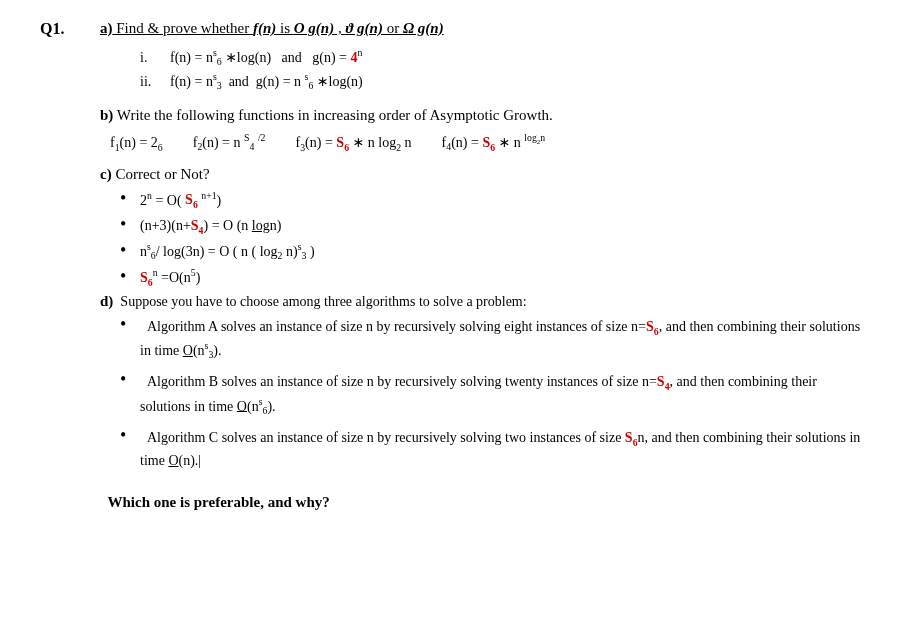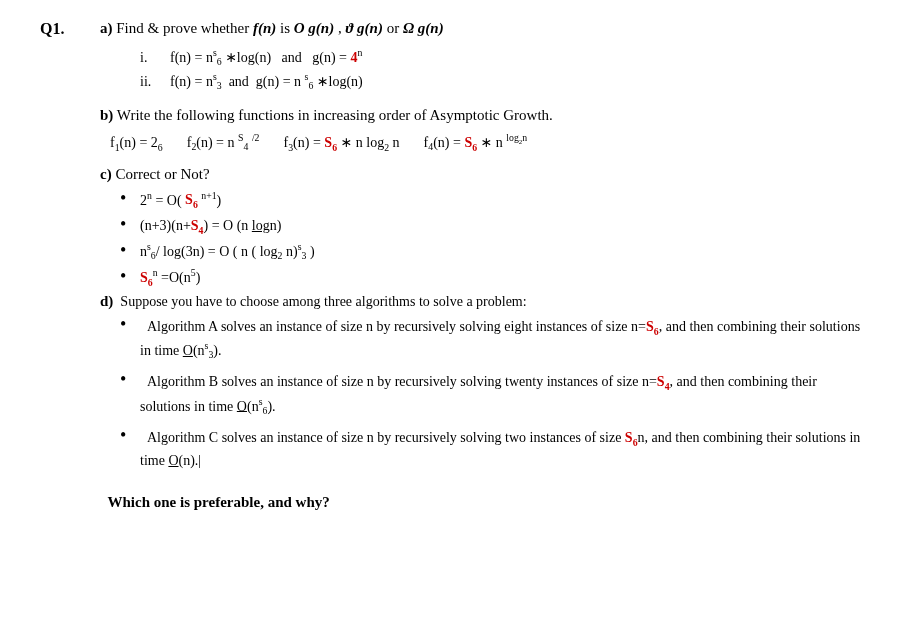--- a/index.html
+++ b/index.html
@@ -37,20 +37,21 @@
       font-weight: bold;
       font-size: 15px;
     }
     .red {
       color: #cc0000;
       font-weight: bold;
     }
     .part-a-title {
       font-size: 15px;
       margin-bottom: 10px;
+      text-decoration: underline;
     }
     .roman-list {
       list-style: none;
       padding-left: 0;
       margin-left: 40px;
       margin-bottom: 15px;
     }
     .roman-list li {
       display: flex;
       align-items: baseline;
@@ -74,21 +75,21 @@
     .part-b {
       margin-bottom: 14px;
     }
     .part-b-title {
       font-size: 15px;
       margin-bottom: 8px;
     }
     .functions-row {
       display: flex;
       align-items: baseline;
-      gap: 24px;
+      gap: 30px;
       margin-left: 10px;
       margin-bottom: 14px;
       font-size: 14px;
       flex-wrap: wrap;
     }
     .func-item {
       display: inline;
     }
     .part-c {
     }

